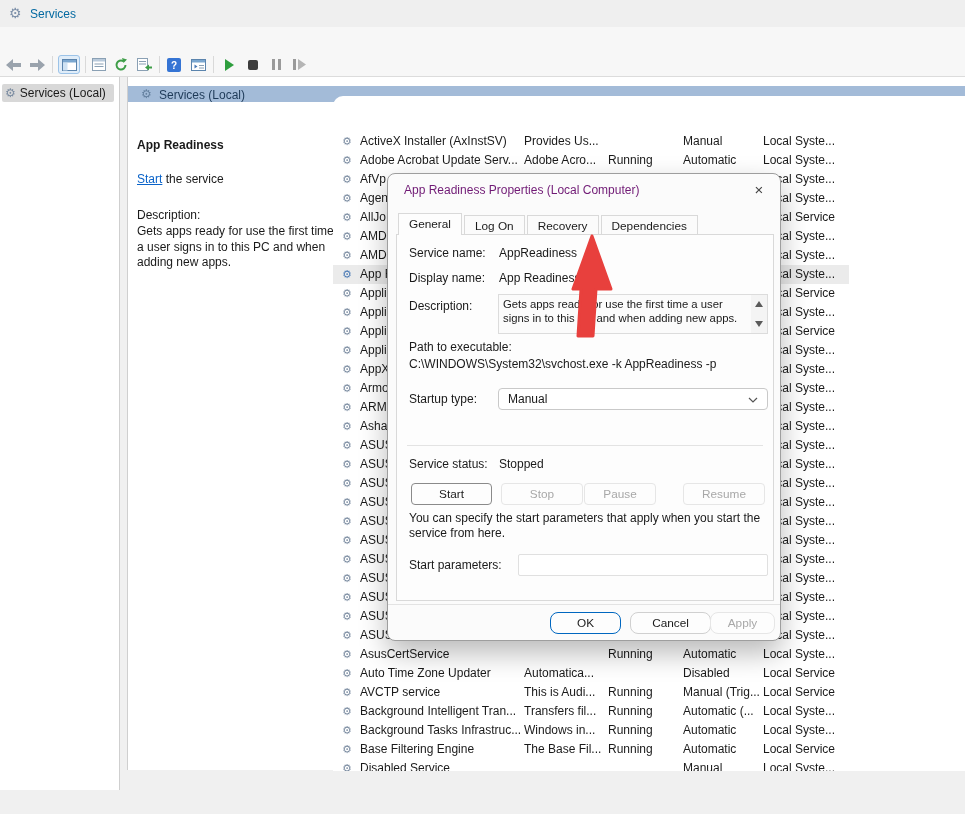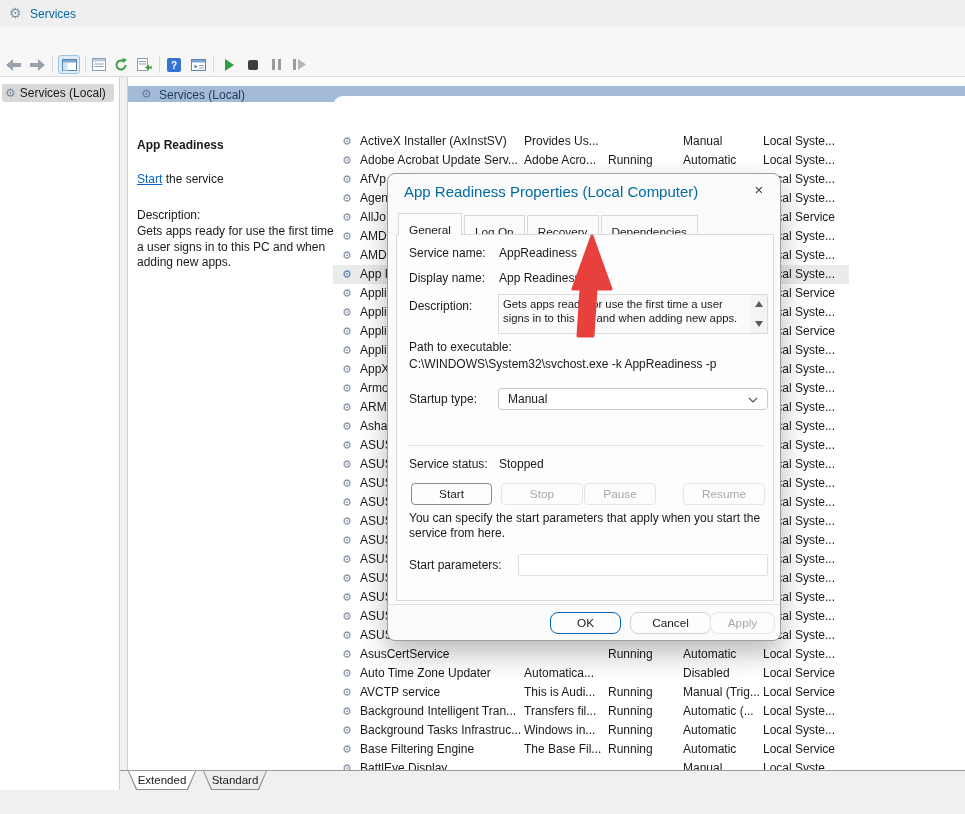--- a/index.html
+++ b/index.html
@@ -51,24 +51,24 @@
   
   .foottabs { position:absolute; left:120px; top:770px; width:845px; height:20px; background:#f0f0f0; border-top:1px solid #9a9a9a; }
   .ftab { position:absolute; top:0; height:19px; }
   .ftab .outer { position:absolute; inset:0; background:#8f8f8f; clip-path:polygon(0 0,100% 0,calc(100% - 8px) 100%,8px 100%); }
   .ftab .inner { position:absolute; left:1px; right:1px; top:0; bottom:1px; background:#ffffff; clip-path:polygon(0 0,100% 0,calc(100% - 8px) 100%,8px 100%); text-align:center; line-height:18px; font-size:11.5px; }
   .ftab.inactive .inner { background:#ededed; }
   .bottomstrip { position:absolute; left:0; top:790px; width:965px; height:24px; background:#f0f0f0; }
 
   
   .dialog { position:absolute; left:387px; top:173px; width:394px; height:468px; background:#fbfbfb; border:1px solid #9e9e9e; border-radius:8px; box-shadow:0 12px 28px rgba(0,0,0,.28); }
-  .dlg-title { position:absolute; left:16px; top:9px; font-size:15px; color:#0369a1; }
+  .dlg-title { position:absolute; left:16px; top:9px; font-size:12px; color:#701a75; }
   .dlg-close { position:absolute; right:10px; top:5px; width:22px; height:22px; text-align:center; line-height:22px; font-size:15px; color:#444; cursor:pointer; }
   .dlg-tabs { position:absolute; left:10px; top:39px; display:flex; gap:2px; align-items:flex-end; }
-  .dtab { height:20px; padding:6px 10px; line-height:20px; background:#fbfbfb; border:1px solid #d9d9d9; border-bottom:none; font-size:11.8px; cursor:pointer; }
+  .dtab { height:20px; padding:0 10px; line-height:20px; background:#fbfbfb; border:1px solid #d9d9d9; border-bottom:none; font-size:11.8px; cursor:pointer; }
   .dtab.active { height:22px; background:#fdfdfd; position:relative; z-index:2; }
   .dlg-page { position:absolute; left:8px; top:60px; width:378px; height:367px; background:#fdfdfd; border:1px solid #d9d9d9; }
   .fld-label { position:absolute; left:12px; white-space:nowrap; }
   .fld-value { position:absolute; left:102px; white-space:nowrap; }
   .descbox { position:absolute; left:101px; top:59px; width:270px; height:40px; border:1px solid #dcdcdc; background:#fbfbfb; }
   .descbox .txt { position:absolute; left:4px; top:2px; width:244px; font-size:11.3px; line-height:14px; }
   .descbox .sb { position:absolute; right:0; top:0; width:16px; height:38px; background:#f4f4f4; }
   .tri-up { position:absolute; left:4px; top:6px; width:0; height:0; border-left:4px solid transparent; border-right:4px solid transparent; border-bottom:6px solid #5a5a5a; }
   .tri-dn { position:absolute; left:4px; bottom:6px; width:0; height:0; border-left:4px solid transparent; border-right:4px solid transparent; border-top:6px solid #5a5a5a; }
   .pathline { position:absolute; left:12px; white-space:nowrap; }
@@ -471,40 +471,30 @@
           <div class="svc-row">
     <span class="gear gearglyph">⚙</span>
     <span class="c-name">Base Filtering Engine</span>
     <span class="c-desc">The Base Fil...</span>
     <span class="c-status">Running</span>
     <span class="c-startup">Automatic</span>
     <span class="c-logon">Local Service</span>
   </div>
           <div class="svc-row">
     <span class="gear gearglyph">⚙</span>
-    <span class="c-name">BattlEye Display</span>
+    <span class="c-name">Disabled Service</span>
     <span class="c-desc"></span>
     <span class="c-status"></span>
     <span class="c-startup">Manual</span>
     <span class="c-logon">Local Syste...</span>
   </div>
         </div>
     </div>
   </div>
 
-  <div class="foottabs">
-    <div class="ftab" style="left:8px;width:68px">
-      <div class="outer"></div>
-        <div class="inner">Extended</div>
-    </div>
-    <div class="ftab inactive" style="left:83px;width:64px">
-      <div class="outer"></div>
-        <div class="inner">Standard</div>
-    </div>
-  </div>
   <div class="bottomstrip"></div>
 
   <div class="dialog">
     <div class="dlg-title">App Readiness Properties (Local Computer)</div>
     <div class="dlg-close">×</div>
     <div class="dlg-tabs">
       <div class="dtab active">General</div>
       <div class="dtab">Log On</div>
       <div class="dtab">Recovery</div>
       <div class="dtab">Dependencies</div>

